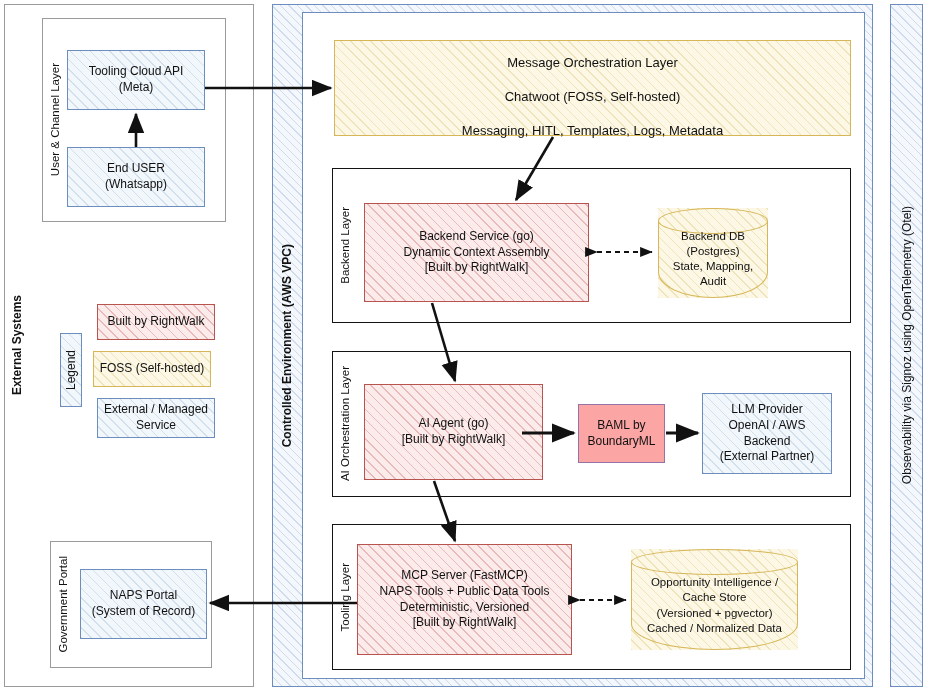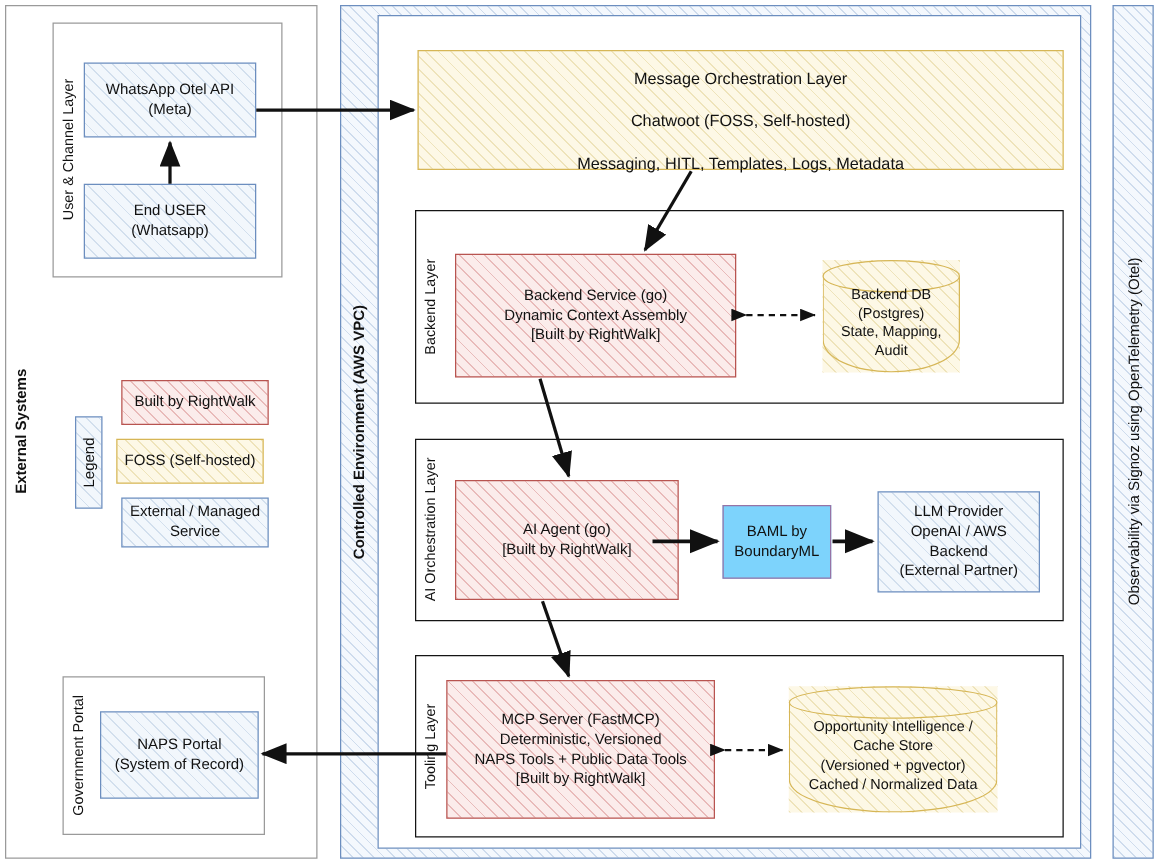--- a/index.html
+++ b/index.html
@@ -22,21 +22,21 @@
     background-image:repeating-linear-gradient(45deg,rgba(120,155,200,.30) 0 1px,transparent 1px 6px);}
 
   .b-blue{border:1.6px solid #6c8ebf;}
   .b-red{border:1.6px solid #b85450;}
   .b-yellow{border:1.6px solid #d6b656;}
   .b-purple{border:1.6px solid #9673a6;}
   .b-grey{border:1.4px solid #9a9a9a;}
   .b-black{border:1.8px solid #141414;}
 
   .f-white{background:#ffffff;}
-  .f-yellow{background:#7dd3fc;}
+  .f-yellow{background:#fca5a5;}
 
   .vert{writing-mode:vertical-rl;transform:rotate(180deg);white-space:nowrap;}
 
   .t12{font-size:12px;color:#111;}
   .t12b{font-size:12px;color:#111;font-weight:bold;}
   .t11{font-size:11.5px;color:#111;}
   .t13{font-size:13px;color:#111;margin-top:17px;}
 
   svg.conn{position:absolute;left:0;top:0;width:927px;height:691px;pointer-events:none;}
 
@@ -59,21 +59,21 @@
     <span class="vert t12b">External Systems</span>
   </div>
 
   <div class="box b-grey f-white" style="left:42px;top:18px;width:184px;height:204px;"></div>
   <div class="label" style="left:44px;top:18px;width:22px;height:204px;">
     <span class="vert t11">User &amp; Channel Layer</span>
   </div>
 
   <div class="box h-blue b-blue" style="left:67px;top:50px;width:138px;height:60px;">
     <div>
-      <div class="t12">WhatsApp Otel API</div>
+      <div class="t12">Tooling Cloud API</div>
       <div class="t12">(Meta)</div>
     </div>
   </div>
 
   <div class="box h-blue b-blue" style="left:67px;top:147px;width:138px;height:60px;">
     <div>
       <div class="t12">End USER</div>
       <div class="t12">(Whatsapp)</div>
     </div>
   </div>
@@ -169,22 +169,22 @@
     </div>
   </div>
 
   <div class="box b-black f-white" style="left:332px;top:524px;width:519px;height:146px;"></div>
   <div class="label" style="left:334px;top:524px;width:22px;height:146px;">
     <span class="vert t11">Tooling Layer</span>
   </div>
   <div class="box h-red b-red" style="left:357px;top:544px;width:215px;height:111px;">
     <div>
       <div class="t12">MCP Server (FastMCP)</div>
+      <div class="t12">NAPS Tools + Public Data Tools</div>
       <div class="t12">Deterministic, Versioned</div>
-      <div class="t12">NAPS Tools + Public Data Tools</div>
       <div class="t12">[Built by RightWalk]</div>
     </div>
   </div>
   <div class="cyl h-yellow" style="left:631px;top:549px;width:167px;height:101px;">
     <div class="body h-yellow"></div>
     <div class="top h-yellow"></div>
     <div class="txt">
       <div>
         <div class="t11">Opportunity Intelligence /</div>
         <div class="t11">Cache Store</div>

